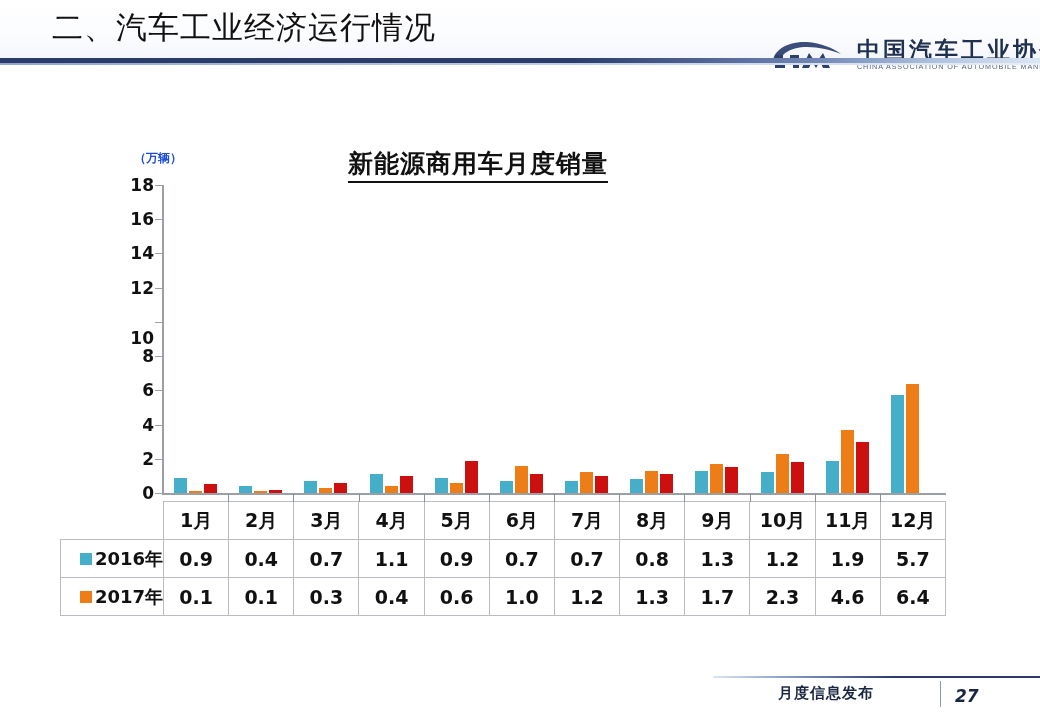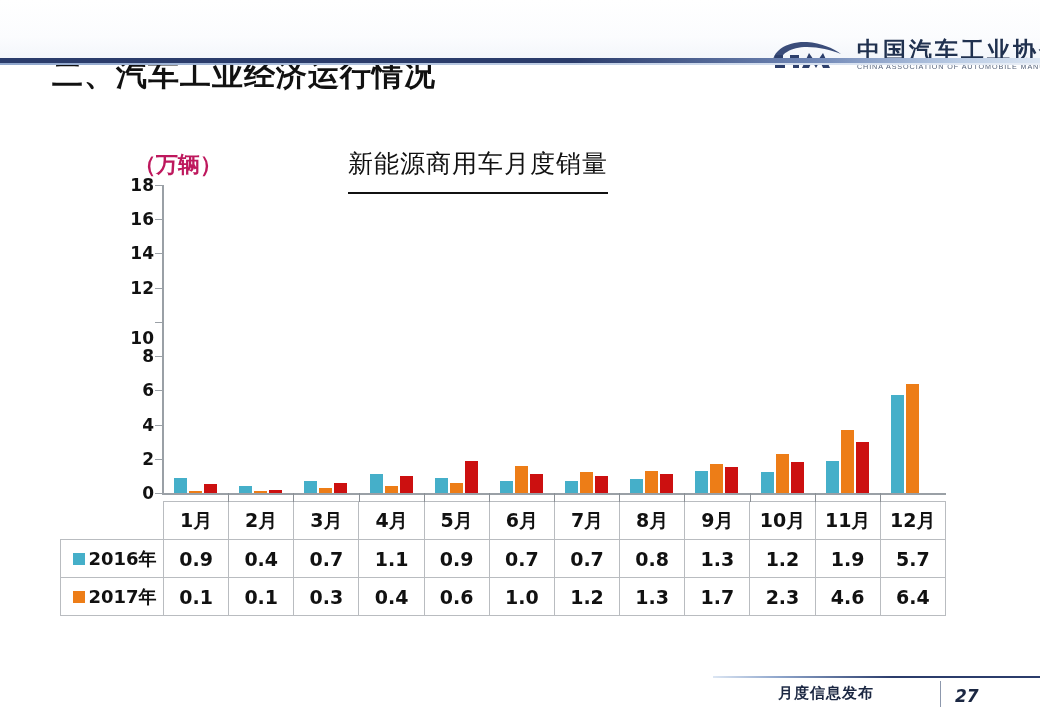--- a/index.html
+++ b/index.html
@@ -9,42 +9,42 @@
     font-family:"DejaVu Sans","Liberation Sans",sans-serif;
     position:relative;
     overflow:hidden;
     -webkit-font-smoothing:antialiased;
   }
   
   #header{position:absolute;left:0;top:0;width:1040px;height:62px;
           background:linear-gradient(to bottom,#ffffff 0%,#fbfcfe 60%,#f2f5fa 100%);}
   #slide-title{position:absolute;left:52px;top:7px;
           font-family:"DejaVu Sans","Liberation Sans",sans-serif;
-          font-size:31px;font-weight:bold;color:#111111;letter-spacing:1px;
-          white-space:nowrap;margin-top:47px;}
+          font-size:31px;font-weight:normal;color:#111111;letter-spacing:1px;
+          white-space:nowrap;}
   #header-rule{position:absolute;left:0;top:58px;width:1040px;height:5px;
           background:linear-gradient(to right,#2b3c6b 0%,#2b3c6b 55%,#6f86b5 78%,#b9cbe4 92%,#dce6f3 100%);}
   #header-rule2{position:absolute;left:0;top:63px;width:1040px;height:2px;
           background:linear-gradient(to right,#8fa6cc 0%,#c5d3e8 60%,#e8eef7 100%);}
 
   
   #logo{position:absolute;left:769px;top:9px;width:272px;height:44px;margin-top:24px;}
   #logo-mark{position:absolute;left:0px;top:4px;width:80px;height:36px;}
   #logo-cn{position:absolute;left:88px;top:2px;font-size:23px;font-weight:bold;
            color:#20314f;letter-spacing:3px;white-space:nowrap;}
   #logo-en{position:absolute;left:88px;top:29px;font-size:7.2px;
            color:#55627a;letter-spacing:.9px;white-space:nowrap;
            font-family:"Liberation Sans",sans-serif;}
 
   
   #chart-title{position:absolute;left:348px;top:147px;
-        font-size:25px;font-weight:normal;color:#111;letter-spacing:1px;
-        border-bottom:2px solid #111;padding-bottom:12px;white-space:nowrap;}
-  #axis-unit{position:absolute;left:134px;top:150px;font-size:22px;
-        font-weight:bold;color:#be185d;white-space:nowrap;}
+        font-size:25px;font-weight:bold;color:#111;letter-spacing:1px;
+        border-bottom:2px solid #111;padding-bottom:1px;white-space:nowrap;}
+  #axis-unit{position:absolute;left:134px;top:150px;font-size:12px;
+        font-weight:bold;color:#1d4ed8;white-space:nowrap;}
 
   #plot{position:absolute;left:163px;top:185px;width:782px;height:308px;}
   #y-axis-line{position:absolute;left:162px;top:185px;width:2px;height:309px;background:#9aa0a6;}
   #x-axis-line{position:absolute;left:162px;top:493px;width:784px;height:2px;background:#9aa0a6;}
   .ytick{position:absolute;left:155px;width:8px;height:1px;background:#9aa0a6;}
   .ylabel{position:absolute;right:0;width:42px;text-align:right;
         font-size:17px;font-weight:bold;color:#111;transform:translateY(-50%);}
   #ylabels{position:absolute;left:104px;top:185px;width:50px;height:309px;}
 
   .cat{position:absolute;bottom:0;height:308px;}
@@ -52,21 +52,21 @@
   .bar{position:absolute;bottom:0;}
   .bar.s0{background:#45AFC9;}
   .bar.s1{background:#ED7D17;}
   .bar.s2{background:#CC1010;}
 
   
   #table{position:absolute;left:60px;top:501px;width:885px;
          border-collapse:collapse;table-layout:fixed;}
   #table td{border:1px solid #b9bcc0;height:37px;text-align:center;
          font-size:19px;font-weight:bold;color:#111;padding:0;}
-  #table td.legendcell{text-align:center;padding-left:6px;white-space:nowrap;font-size:18px;}
+  #table td.legendcell{text-align:right;padding-left:6px;white-space:nowrap;font-size:18px;}
   #table td.blank{border:none;}
   #table col.legendcol{width:103px;}
   .sw{display:inline-block;width:12px;height:12px;vertical-align:middle;margin-right:3px;}
   .lg-text{vertical-align:middle;}
 
   
   #footer-rule{position:absolute;left:713px;top:676px;width:327px;height:2px;
         background:linear-gradient(to right,#dce6f3 0%,#8fa6cc 20%,#2b3c6b 55%,#2b3c6b 100%);}
   #footer-text{position:absolute;left:778px;top:684px;font-size:15px;font-weight:bold;
         color:#1b2742;letter-spacing:1px;white-space:nowrap;}

